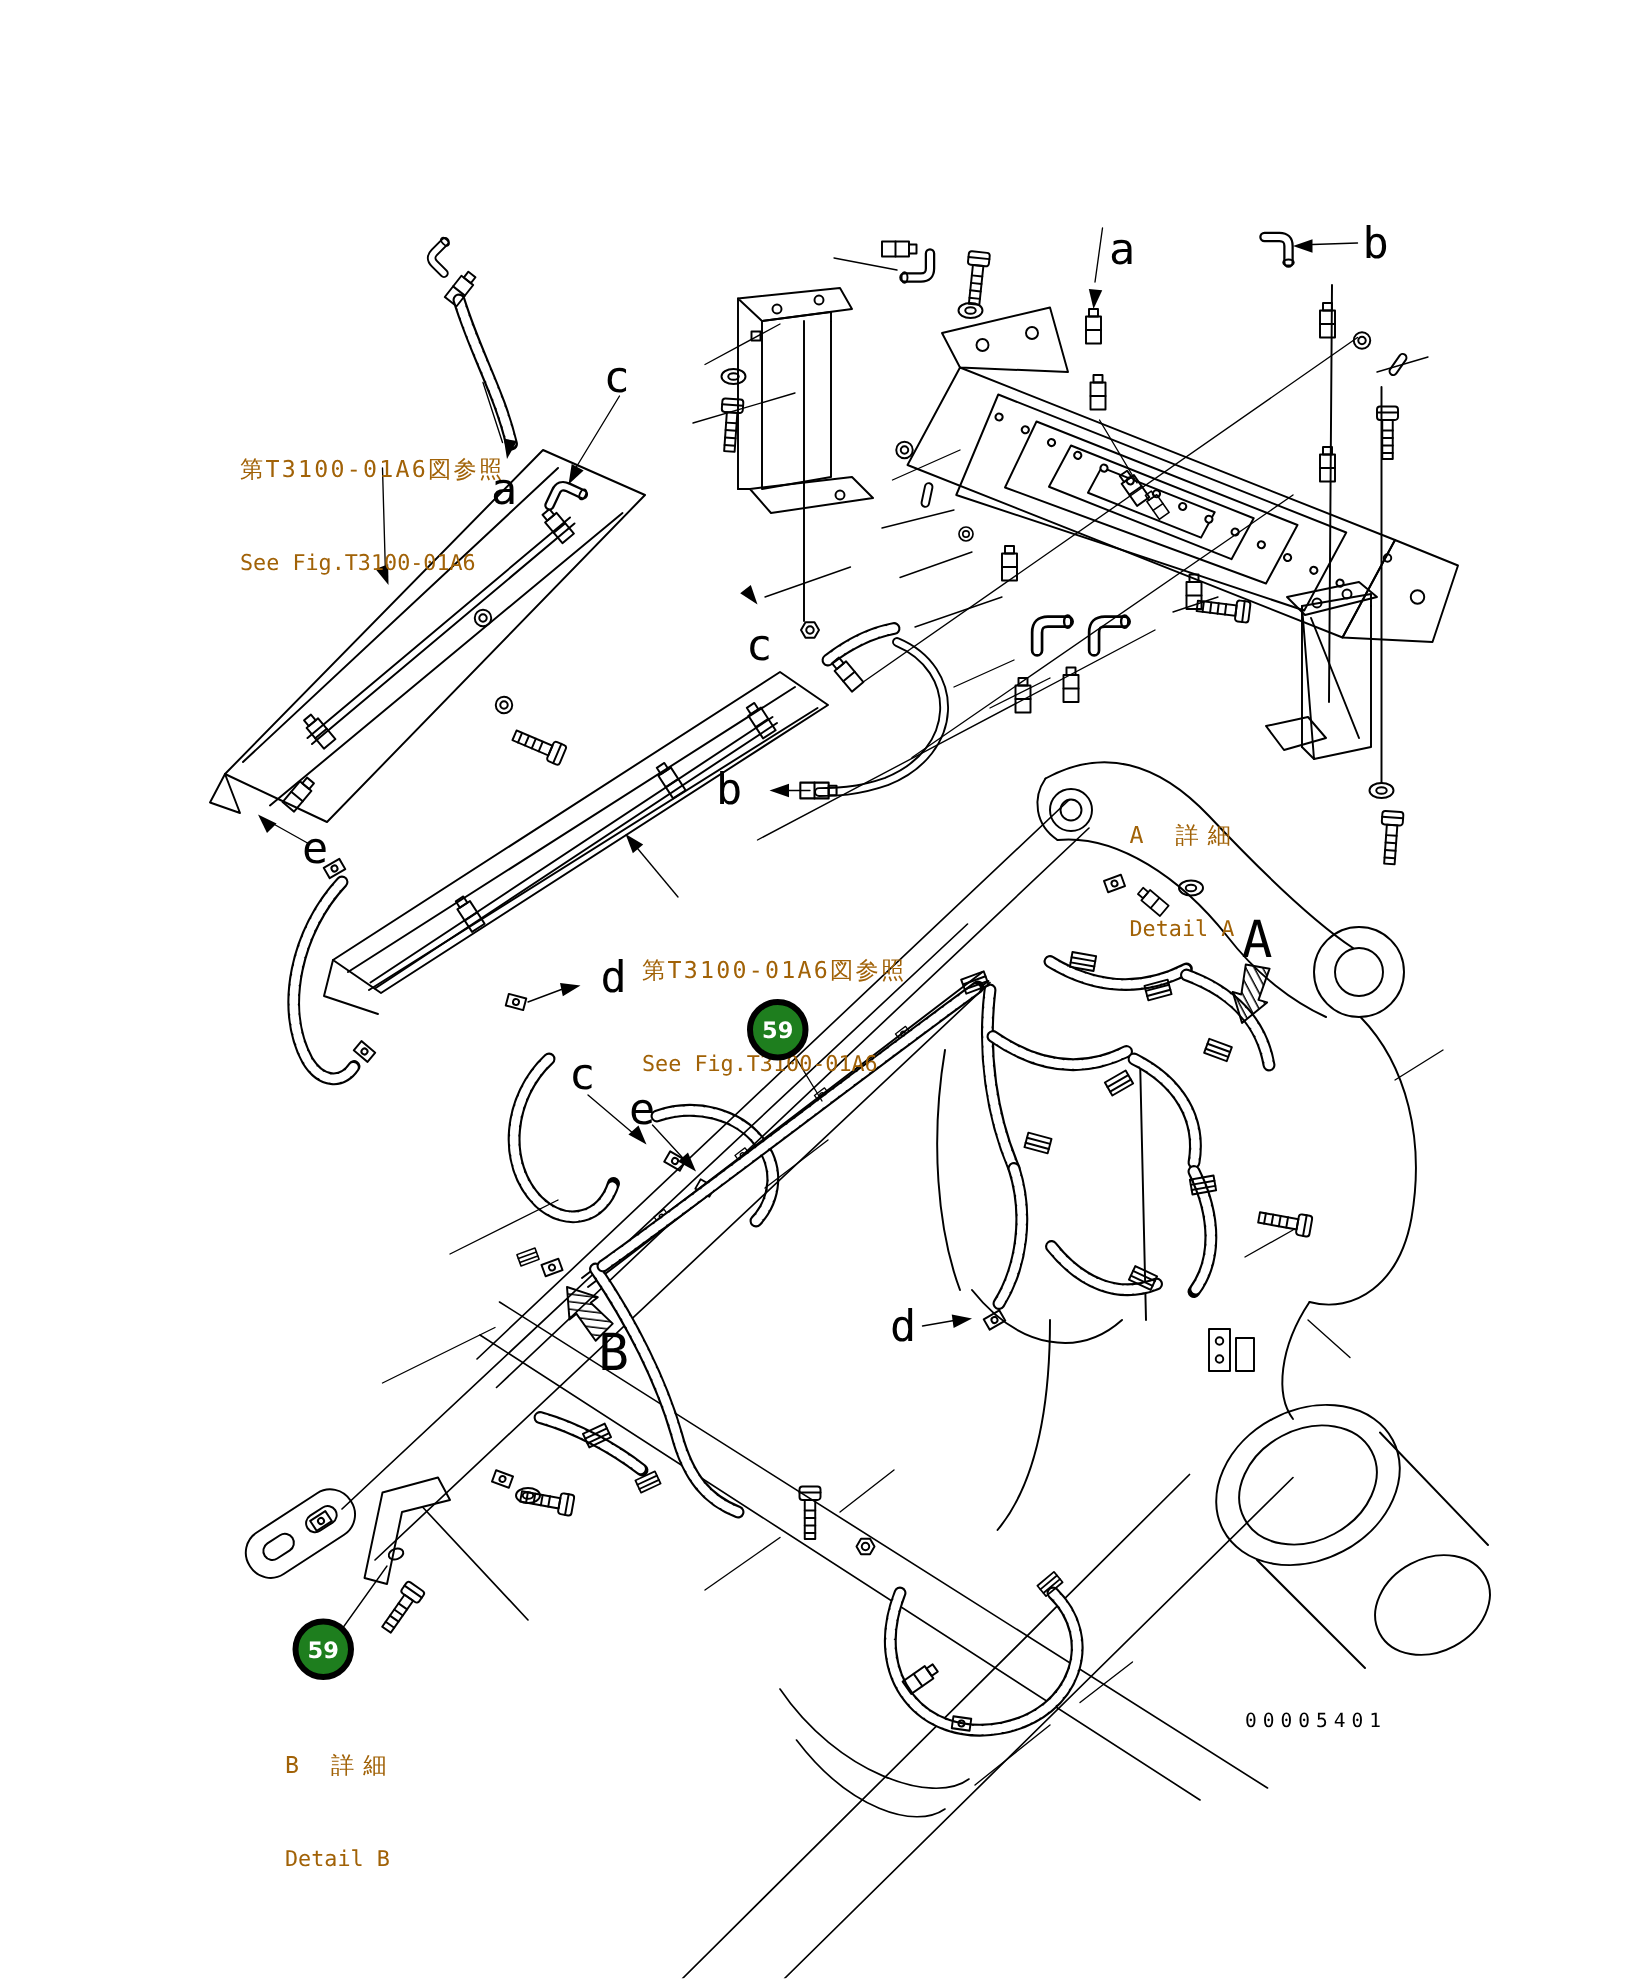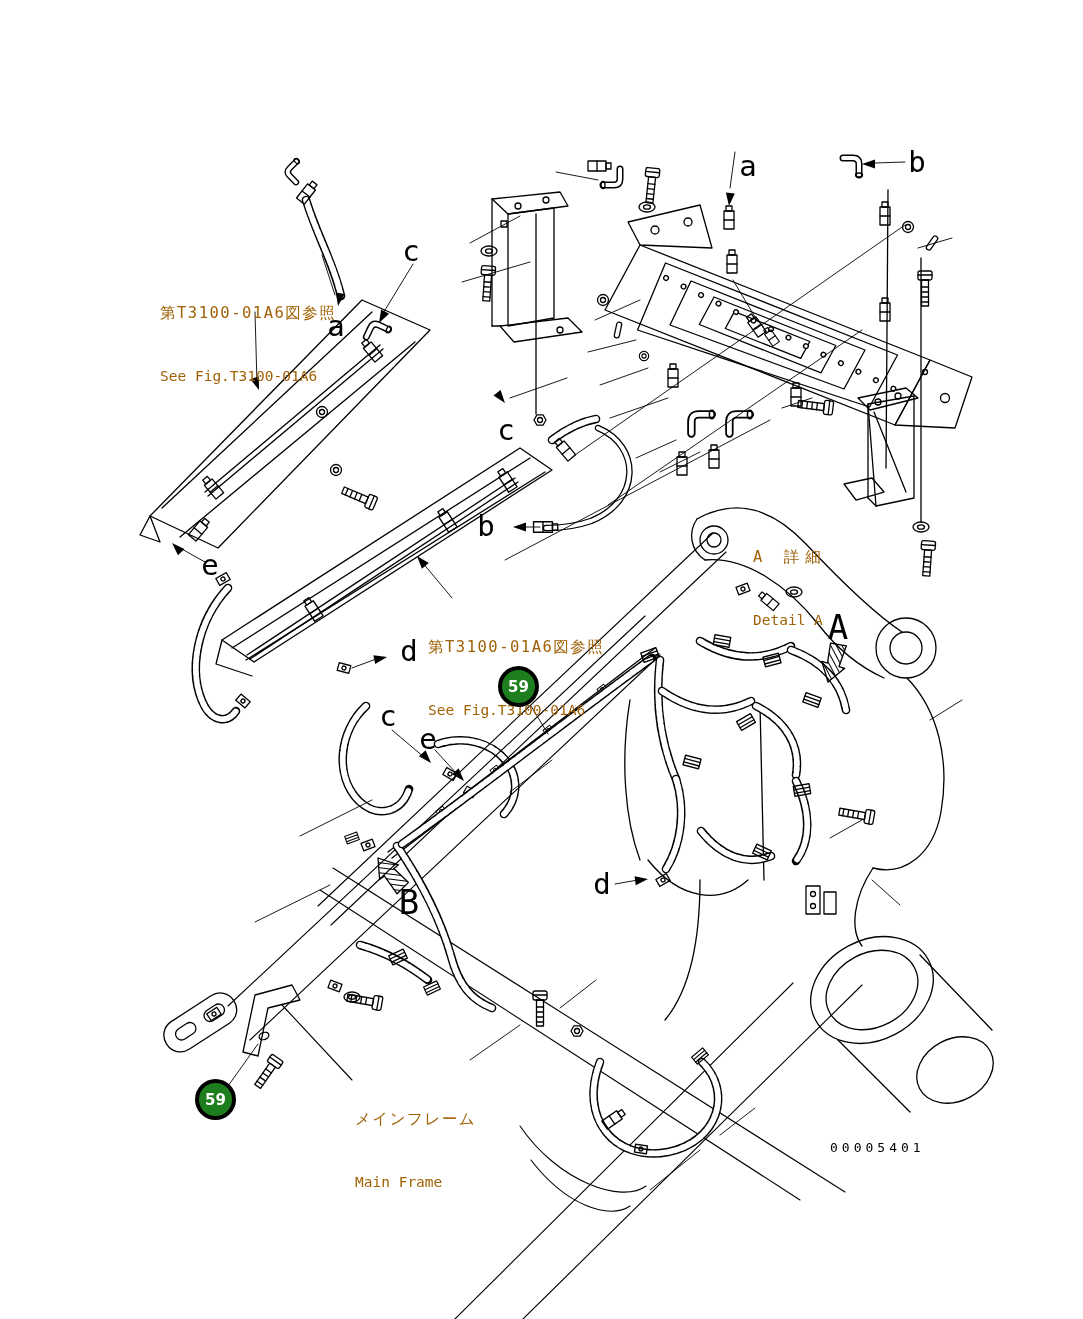--- a/index.html
+++ b/index.html
@@ -394,25 +394,25 @@
   <div class="txt" style="left:428px;top:595px;">
     <div class="jp">第T3100-01A6図参照</div>
     <div>See Fig.T3100-01A6</div>
   </div>
 
   <div class="txt" style="left:753px;top:505px;">
     <div class="jp" style="letter-spacing:6px;">A 詳細</div>
     <div>Detail A</div>
   </div>
 
-  <div class="txt" style="left:355px;top:1067px;">
-    <div class="jp">メインフレーム</div>
-    <div>Main Frame</div>
+
+  <div class="txt" style="left:190px;top:1125px;">
+    <div class="jp" style="letter-spacing:6px;">B 詳細</div>
+    <div>Detail B</div>
   </div>
-
 
   <div class="dnum" style="left:830px;top:1140px;">00005401</div>
 
   <div class="badge" style="left: 498px; top: 666px; background: rgb(30, 126, 30); border-color: rgb(0, 0, 0); color: rgb(255, 255, 255);">59</div>
   <div class="badge" style="left: 195px; top: 1079px; background: rgb(30, 126, 30); border-color: rgb(0, 0, 0); color: rgb(255, 255, 255);">59</div>
 
   <div class="co" style="left:748px;top:166px;">a</div>
   <div class="co" style="left:917px;top:162px;">b</div>
   <div class="co" style="left:411px;top:251px;">c</div>
   <div class="co" style="left:336px;top:326px;">a</div>

